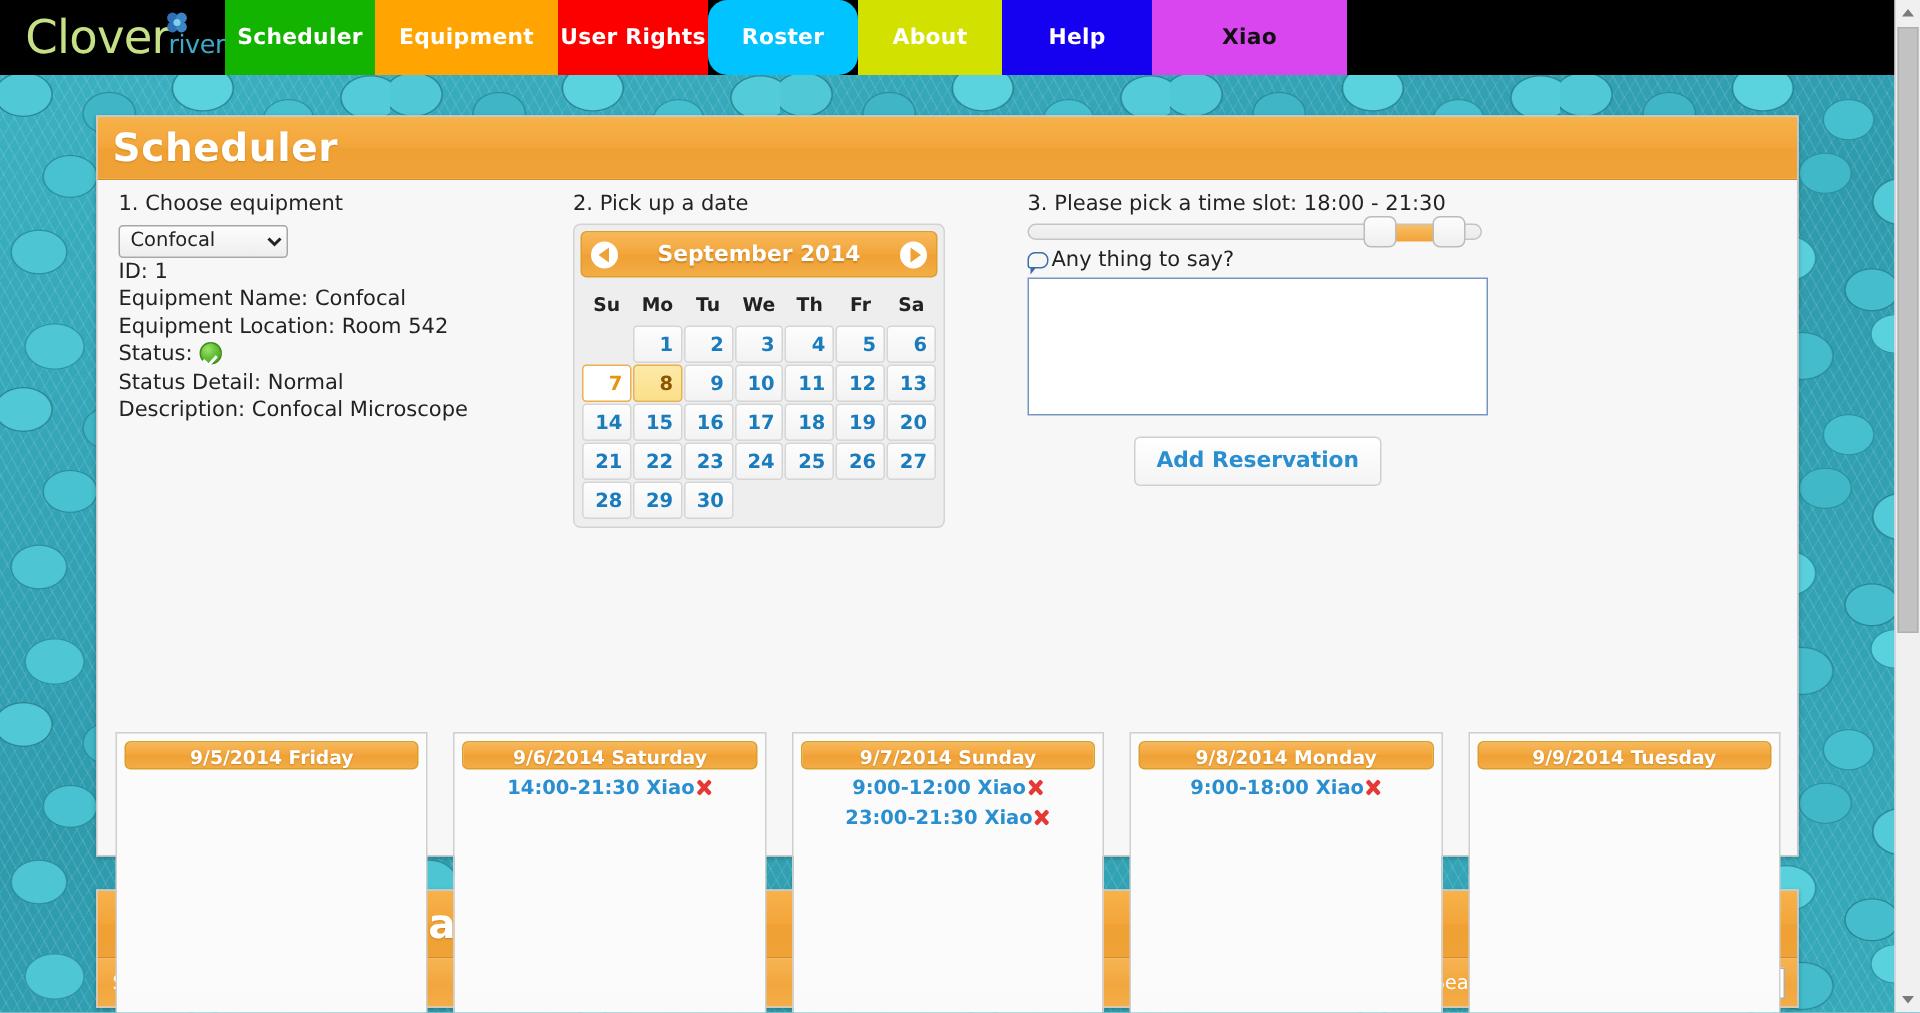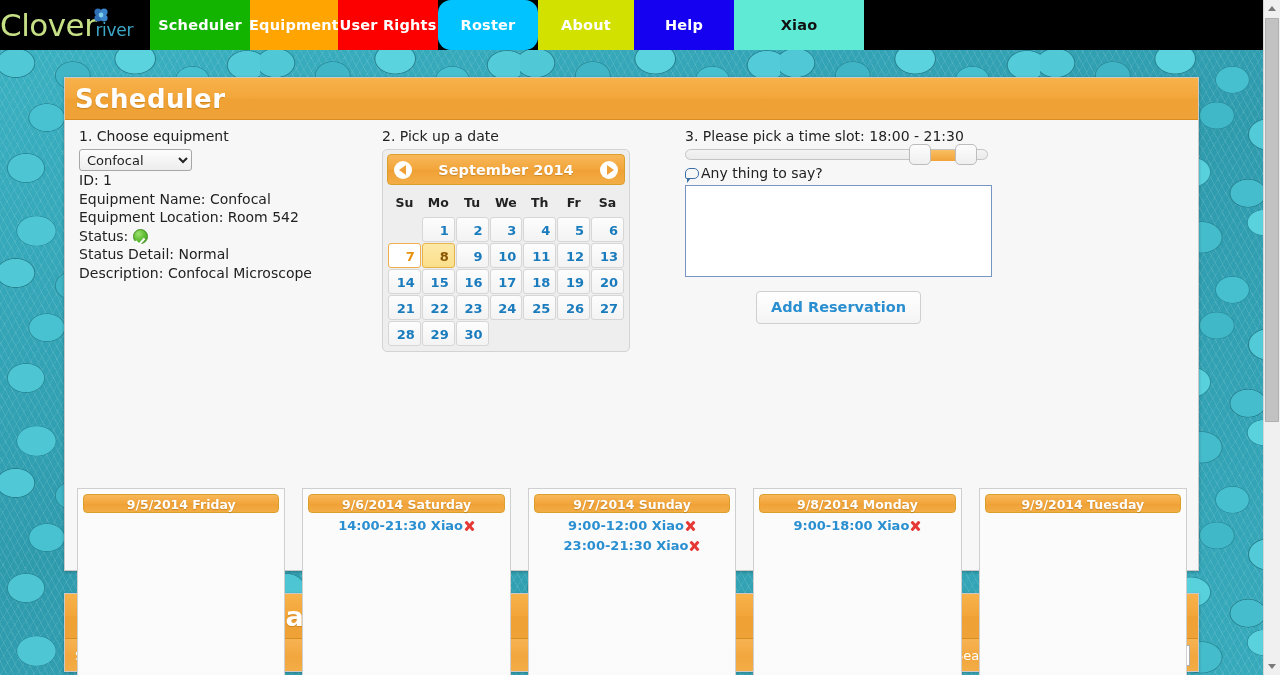--- a/index.html
+++ b/index.html
@@ -53,21 +53,21 @@
   #topnav {
     position: relative; z-index: 5;
     height: 50px; width: 1280px;
     background: #000;
     display: flex; align-items: stretch;
     font-family: "DejaVu Sans", "Liberation Sans", sans-serif;
   }
   #logo-block {
     width: 150px; height: 50px;
     background: #000;
-    display: flex; align-items: center; justify-content: flex-start;
+    display: flex; align-items: center; justify-content: flex-end;
     position: relative;
   }
   .logo-text { position: relative; line-height: 1; }
   .logo-clover {
     font-size: 31px; color: #c6e086; letter-spacing: -0.5px;
     font-family: "DejaVu Sans", "Liberation Sans", sans-serif;
   }
   .logo-river {
     font-size: 17px; color: #3ea8c8; letter-spacing: -0.3px;
     margin-left: -1px;
@@ -393,36 +393,36 @@
         <circle cx="5" cy="11" r="3.6" fill="#2f6fb5"></circle>
         <circle cx="11" cy="11" r="3.6" fill="#3a86c9"></circle>
         <circle cx="8" cy="8" r="2.4" fill="#7fd0e8"></circle>
       </svg>
     </div>
   </div>
   <div id="nav-items" style="display:flex;">
       <div class="nav-item" style="background: rgb(19, 180, 0); width: 100px; color: rgb(255, 255, 255);">
         <span>Scheduler</span>
       </div>
-      <div class="nav-item" style="background: rgb(255, 164, 0); width: 88px; color: rgb(255, 255, 255);">
+      <div class="nav-item" style="background: rgb(255, 164, 0); width: 122px; color: rgb(255, 255, 255);">
         <span>Equipment</span>
       </div>
       <div class="nav-item" style="background: rgb(252, 0, 0); width: 100px; color: rgb(255, 255, 255);">
         <span>User Rights</span>
       </div>
       <div class="nav-item" style="background: rgb(0, 195, 255); width: 100px; color: rgb(255, 255, 255); border-radius: 13px;">
         <span>Roster</span>
       </div>
       <div class="nav-item" style="background: rgb(210, 225, 0); width: 96px; color: rgb(255, 255, 255);">
         <span>About</span>
       </div>
       <div class="nav-item" style="background: rgb(21, 0, 240); width: 100px; color: rgb(255, 255, 255);">
         <span>Help</span>
       </div>
-      <div class="nav-item dark" style="background: #5eead4; width: 130px; color: rgb(17, 17, 17);">
+      <div class="nav-item dark" style="background: #d946ef; width: 130px; color: rgb(17, 17, 17);">
         <span>Xiao</span>
       </div>
     </div>
 </div>
 
 <div id="page">
 
   <div class="panel" id="scheduler-panel">
     <div class="panel-header">
       <h1>Scheduler</h1>

